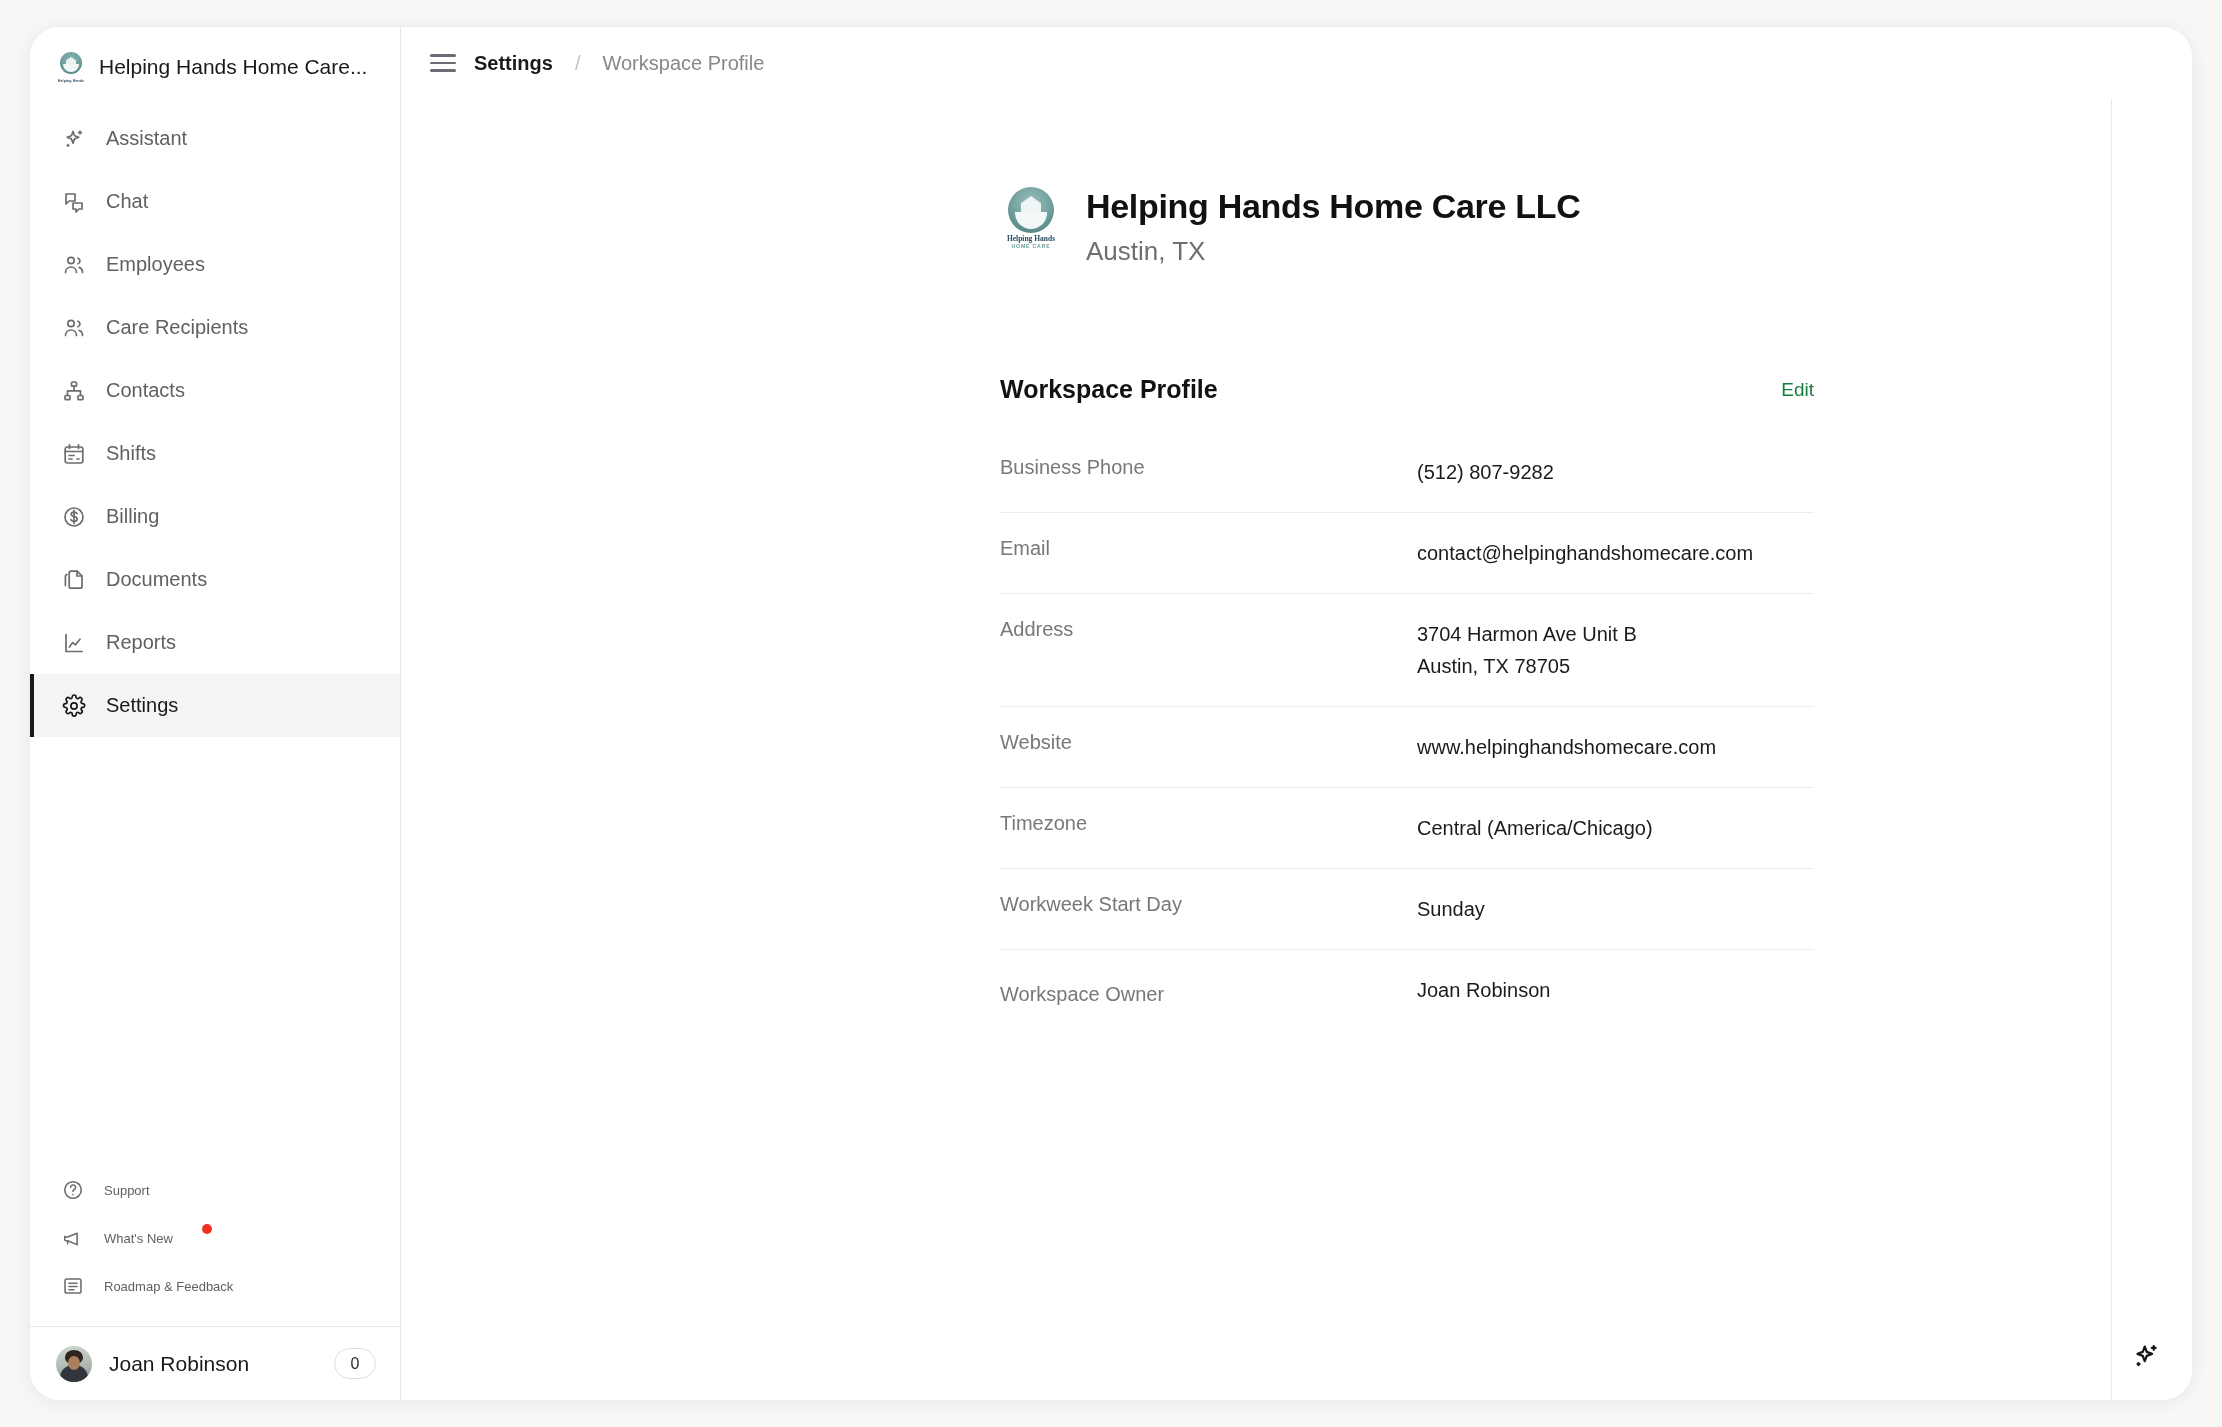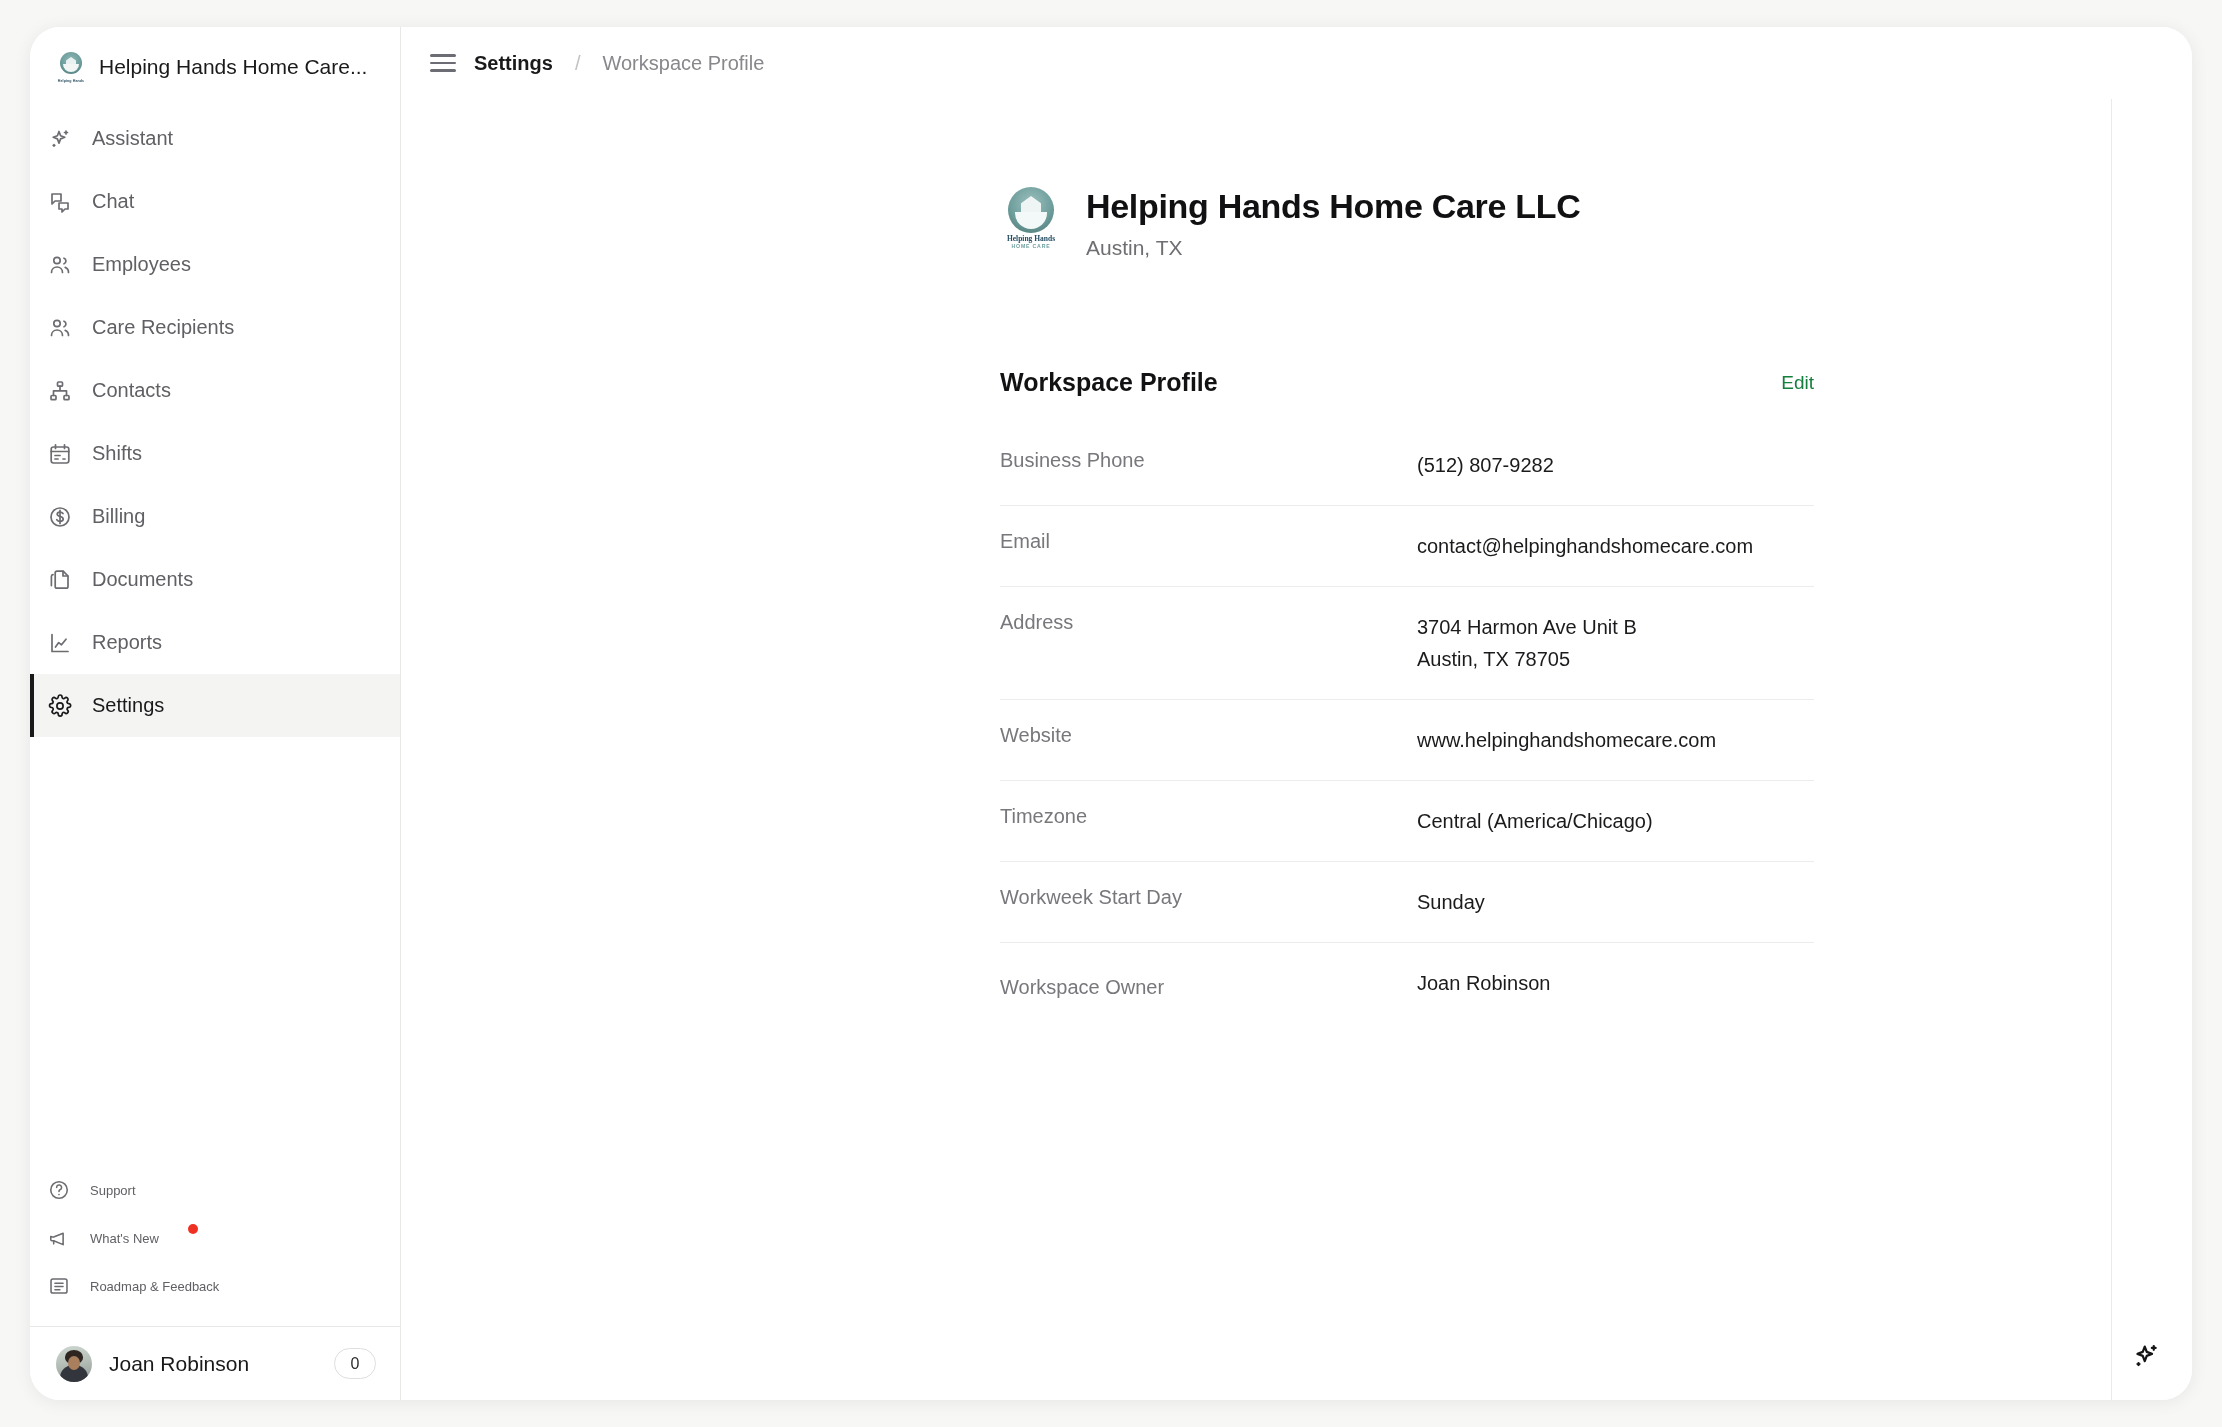--- a/index.html
+++ b/index.html
@@ -64,21 +64,21 @@
   }
   .ws-title {
     font-size: 21px; color: #1a1a1a; font-weight: 400;
     white-space: nowrap; overflow: hidden;
   }
 
   .nav { padding-top: 8px; }
   .nav-item {
     display: flex; align-items: center; gap: 20px;
     height: 63px;
-    padding-left: 13px;
+    padding-left: 27px;
     color: #606065;
     font-size: 20px;
     cursor: pointer;
     border-left: 4px solid transparent;
     position: relative;
   }
   .nav-item .ico { width: 25px; height: 25px; flex: 0 0 25px; display:flex; align-items:center; justify-content:center; }
   .nav-item.active {
     background: #f4f4f3;
     border-left-color: #19191b;
@@ -169,21 +169,21 @@
   .org-logo .lbl {
     position:absolute; bottom:6px; left:0; right:0; text-align:center;
     font-size:7.5px; line-height:8px; font-weight:bold; color:#254d63;
     font-family:"Liberation Serif", serif;
   }
   .org-logo .lbl2 {
     position:absolute; bottom:0px; left:0; right:0; text-align:center;
     font-size:5.2px; line-height:6px; letter-spacing:0.8px; color:#6d9e9c; font-weight:bold;
   }
   .org-name { font-size: 34px; font-weight: bold; color: #111113; letter-spacing: -0.3px; text-align: center; }
-  .org-loc { font-size: 21px; color: #6e6e73; margin-top: 10px; }
+  .org-loc { font-size: 26px; color: #6e6e73; margin-top: 10px; }
 
   .panel { margin: 108px 0 0 599px; width: 814px; }
   .panel-head { display:flex; align-items:center; justify-content:space-between; }
   .panel-title { font-size: 25px; font-weight: bold; color: #121214; }
   .edit-link { font-size: 19px; color: #15803d; cursor:pointer; }
 
   .rows { margin-top: 28px; }
   .row {
     display:flex; align-items:flex-start;
     border-bottom: 1px solid #ececea;

